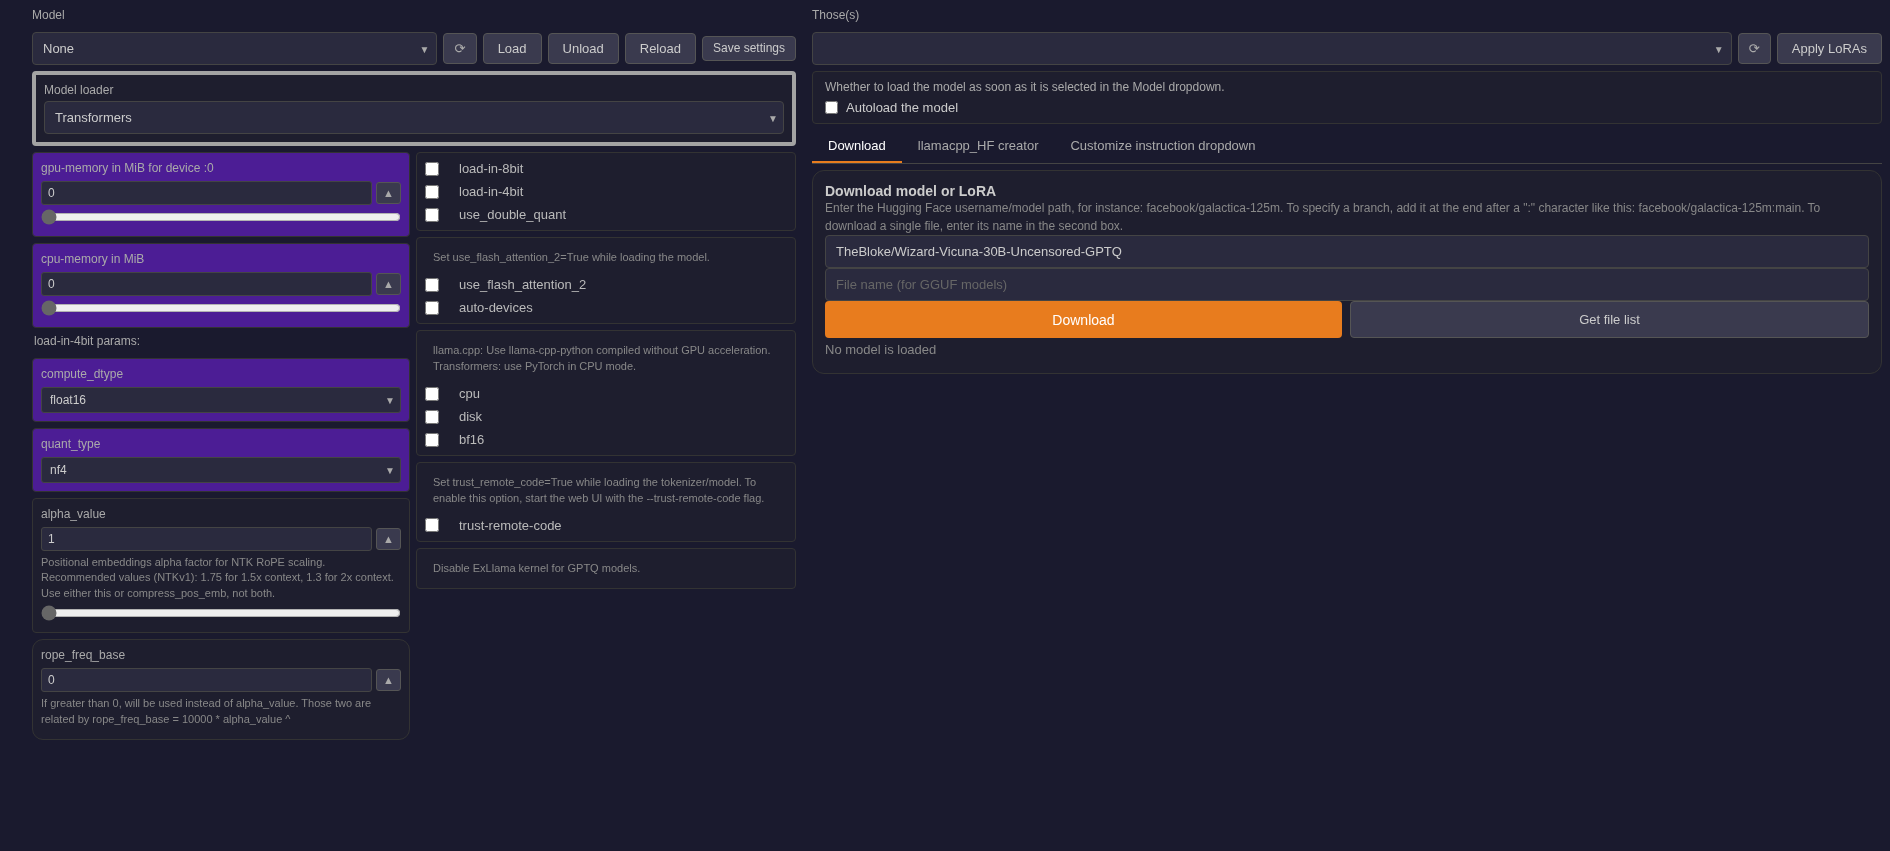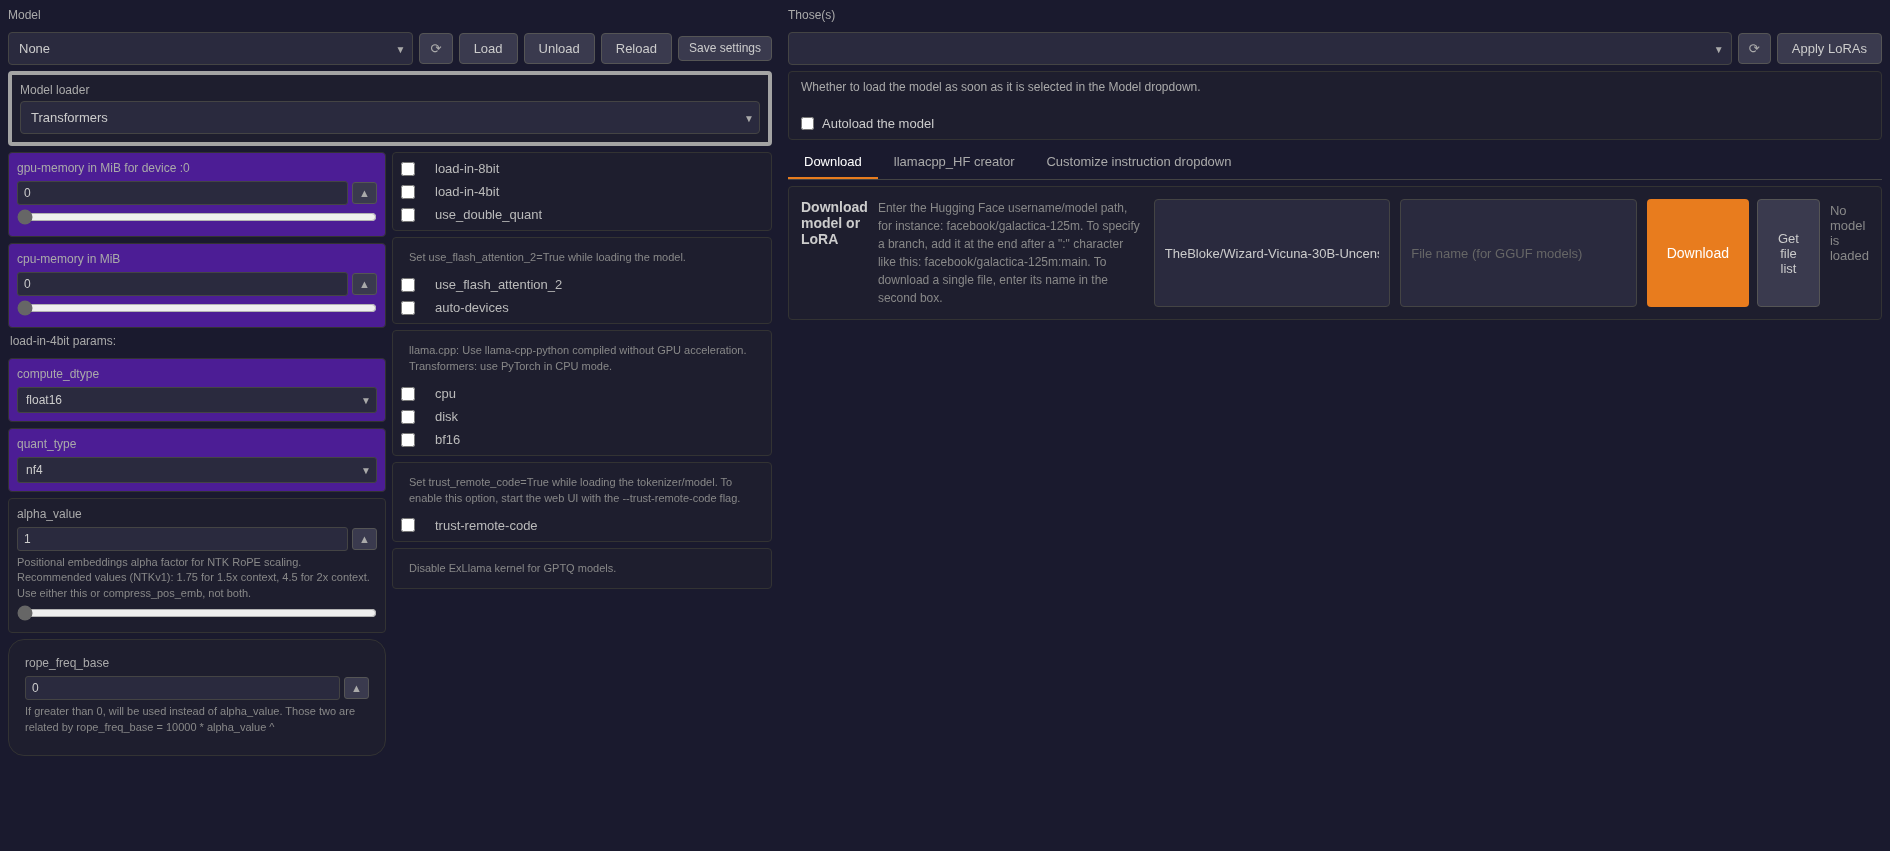--- a/index.html
+++ b/index.html
@@ -17,20 +17,21 @@
       min-height: 851px;
       background: #1a1a2e;
     }
     
     .left-panel {
       width: 780px;
       padding: 8px;
       display: flex;
       flex-direction: column;
       gap: 6px;
+      margin-left: 24px;
     }
     
     .right-panel {
       flex: 1;
       padding: 8px;
       display: flex;
       flex-direction: column;
       gap: 6px;
     }
 
@@ -284,24 +285,25 @@
     }
     .tab.active {
       color: #fff;
       border-bottom: 2px solid #e87c1e;
     }
 
     
     .download-panel {
       background: #1e1e2e;
       border: 1px solid #333;
-      border-radius: 4px;
+      border-radius: 12px;
       padding: 12px;
       display: flex;
-      gap: 10px;
+      flex-direction: column;
+      gap: 0;
     }
     .download-title {
       font-size: 14px;
       color: #ccc;
       font-weight: bold;
     }
     .download-desc {
       font-size: 12px;
       color: #888;
       line-height: 1.5;
@@ -323,22 +325,22 @@
     .no-model-text {
       font-size: 13px;
       color: #888;
       padding: 4px 0;
     }
 
     
     .rope-section {
       background: #1e1e2e;
       border: 1px solid #333;
-      border-radius: 16px;
-      padding: 16px;
+      border-radius: 11px;
+      padding: 8px;
     }
     .rope-desc {
       font-size: 11px;
       color: #888;
       line-height: 1.4;
       margin: 4px 0;
     }
   </style>
 </head>
 <body>
@@ -424,21 +426,21 @@
             </div>
           </div>
         </div>
 
         <div class="alpha-section">
           <div class="param-label">alpha_value</div>
           <div class="param-input-row">
             <input class="param-input" type="number" value="1" style="">
             <button class="param-spinner">▲</button>
           </div>
-          <div class="alpha-desc">Positional embeddings alpha factor for NTK RoPE scaling. Recommended values (NTKv1): 1.75 for 1.5x context, 4.5 for 2x context. Use either this or compress_pos_emb, not both.</div>
+          <div class="alpha-desc">Positional embeddings alpha factor for NTK RoPE scaling. Recommended values (NTKv1): 1.75 for 1.5x context, 1.3 for 2x context. Use either this or compress_pos_emb, not both.</div>
           <div class="slider-wrap">
             <input type="range" class="slider" min="1" max="8" value="1" style="">
           </div>
         </div>
 
         <div class="rope-section">
           <div class="param-label">rope_freq_base</div>
           <div class="param-input-row">
             <input class="param-input" type="number" value="0" style="">
             <button class="param-spinner">▲</button>
@@ -520,21 +522,21 @@
         <span class="dropdown-arrow">▼</span>
       </div>
       <button class="btn-icon">⟳</button>
       <button class="btn">Apply LoRAs</button>
     </div>
 
     <div class="info-banner">
       <div class="autoload-row">
         <span>Whether to load the model as soon as it is selected in the Model dropdown.</span>
       </div>
-      <div class="autoload-row" style="margin-top:22px;">
+      <div class="autoload-row" style="margin-top:6px;">
         <input type="checkbox" id="autoload-model" style="">
         <label for="autoload-model" style="color:#ccc;font-size:13px;cursor:pointer;">Autoload the model</label>
       </div>
     </div>
 
     <div class="tabs-row">
       <div class="tab active">Download</div>
       <div class="tab">llamacpp_HF creator</div>
       <div class="tab">Customize instruction dropdown</div>
     </div>

